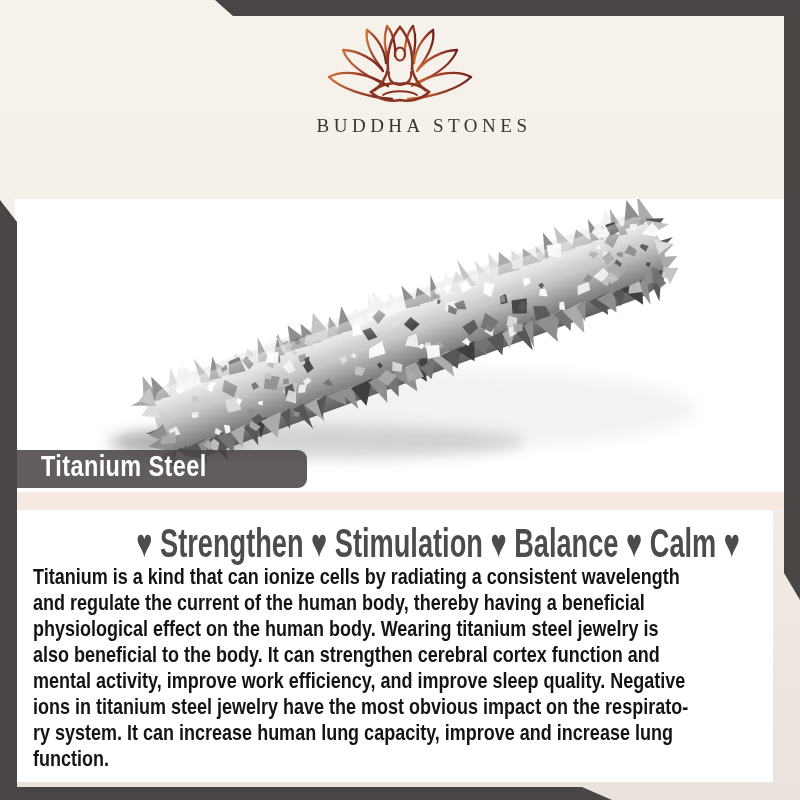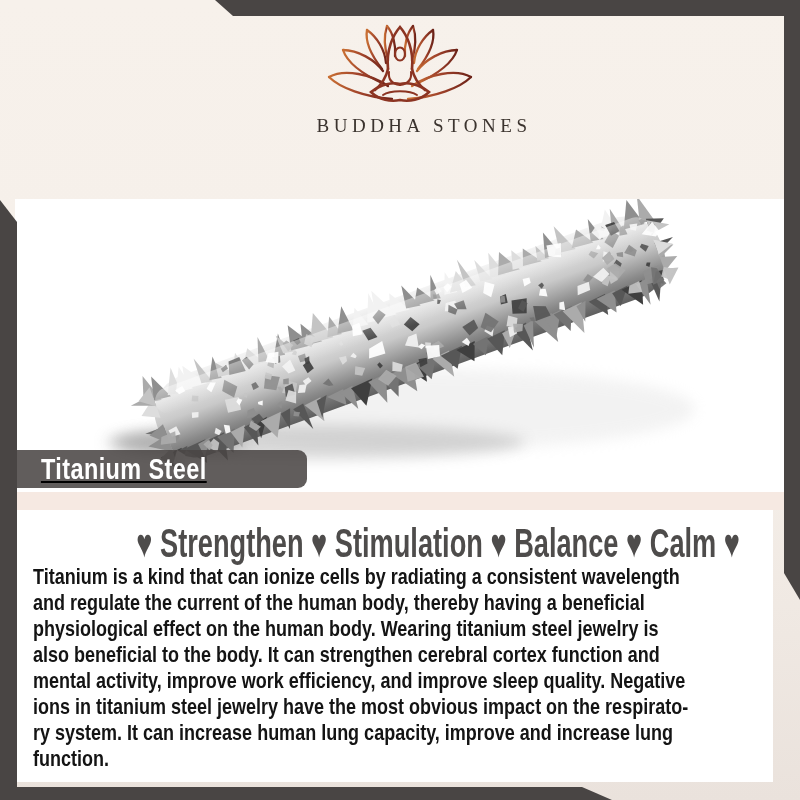--- a/index.html
+++ b/index.html
@@ -23,21 +23,21 @@
   .title-band h1{
     margin:0;font-size:42px;font-weight:bold;color:#4b4948;white-space:nowrap;
     transform:scaleX(0.75);transform-origin:50% 50%;letter-spacing:0;
   }
   
   .photo-area{position:absolute;left:15px;top:199px;width:769px;height:293px;background:#ffffff;}
   .photo-svg{position:absolute;left:0;top:0;width:769px;height:293px;}
   .photo-label{
     position:absolute;left:0;top:251px;width:292px;height:38px;
     background:rgba(73,69,68,0.87);border-radius:0 9px 9px 0;
-    display:flex;align-items:center;text-decoration:underline;
+    display:flex;align-items:flex-start;
   }
   .photo-label span{
     color:#ffffff;font-size:29px;font-weight:bold;white-space:nowrap;
     padding-left:32px;transform:scaleX(0.81);transform-origin:0 50%;
     letter-spacing:0.5px;
   }
   
   .accent-band{position:absolute;left:15px;top:492px;width:769px;height:18px;background:#f6e9e2;}
   
   .benefits-white{position:absolute;left:15px;top:510px;width:758px;height:272px;background:#ffffff;}

